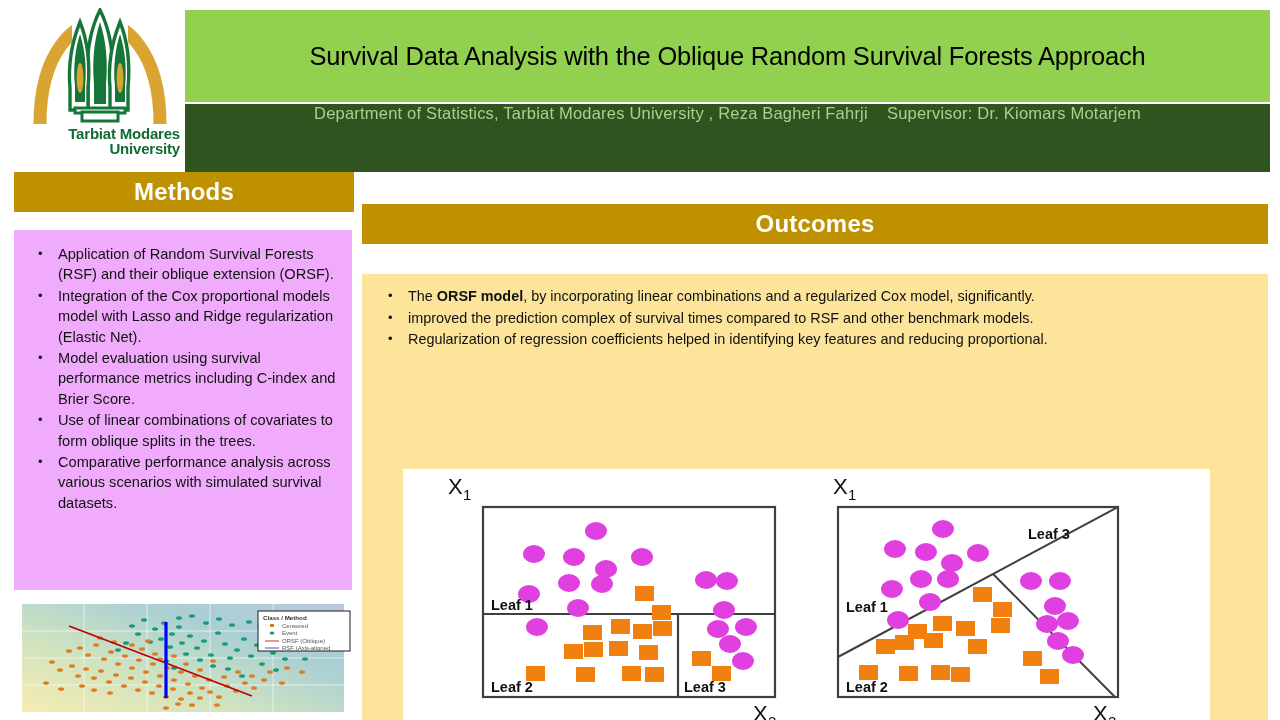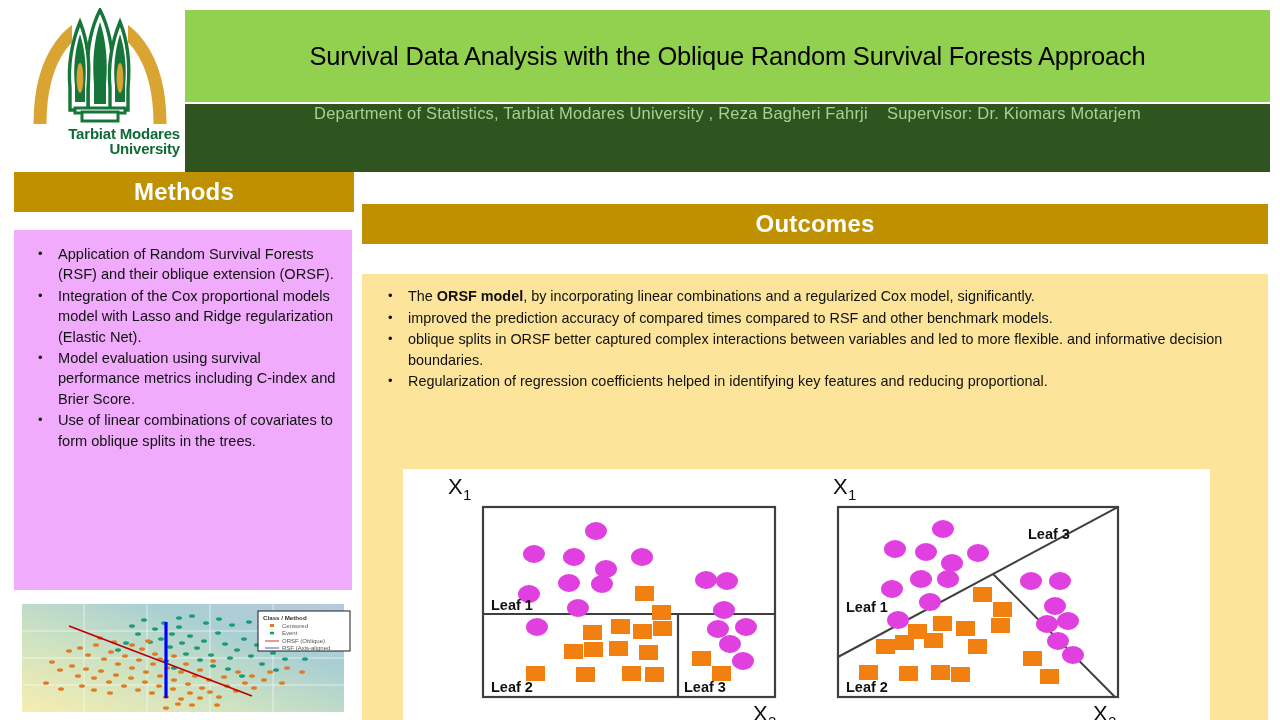--- a/index.html
+++ b/index.html
@@ -131,28 +131,28 @@
   <div class="sec-head" id="outcomes-head" style="background: rgb(191, 144, 0);">
     <div class="h">Outcomes</div>
   </div>
 
   <div class="panel" id="methods-panel" style="background: #f0abfc;">
     <ul class="bullets" id="methods-list">
         <li>Application of Random Survival Forests (RSF) and their oblique extension (ORSF).</li>
         <li>Integration of the Cox proportional models model with Lasso and Ridge regularization (Elastic Net).</li>
         <li>Model evaluation using survival performance metrics including C-index and Brier Score.</li>
         <li>Use of linear combinations of covariates to form oblique splits in the trees.</li>
+        <li>Comparative performance analysis across various scenarios with simulated survival datasets.</li>
       </ul>
   </div>
 
   <div class="panel" id="outcomes-panel" style="background: rgb(252, 228, 155); margin-top: 44px;">
     <ul class="bullets" id="outcomes-list">
         <li>The <b>ORSF model</b>, by incorporating linear combinations and a regularized Cox model, significantly.</li>
-        <li>improved the prediction accuracy of compared times compared to RSF and other benchmark models.</li>
-        <li>oblique splits in ORSF better captured complex interactions between variables and led to more flexible. and informative decision boundaries.</li>
+        <li>improved the prediction complex of survival times compared to RSF and other benchmark models.</li>
         <li>Regularization of regression coefficients helped in identifying key features and reducing proportional.</li>
       </ul>
 
     <div class="fig-box" style="left:41px;top:195px;">
       <svg class="fig-svg" viewBox="0 0 807 275">
 
         <text class="lbl" id="lp-y" x="45" y="25" font-size="22" fill="#111">X</text>
         <text class="lbl" x="60" y="31" font-size="15" fill="#111">1</text>
 
         <rect x="80" y="38" width="292" height="190" fill="#ffffff" stroke="#3f3f3f" stroke-width="2.2"></rect>

